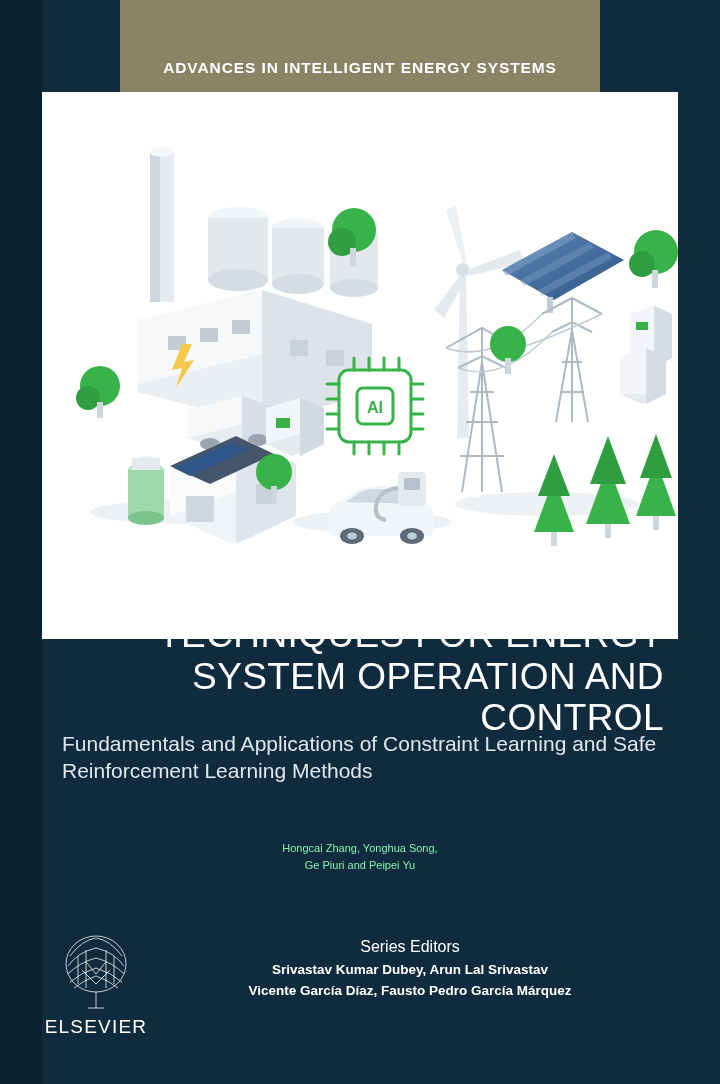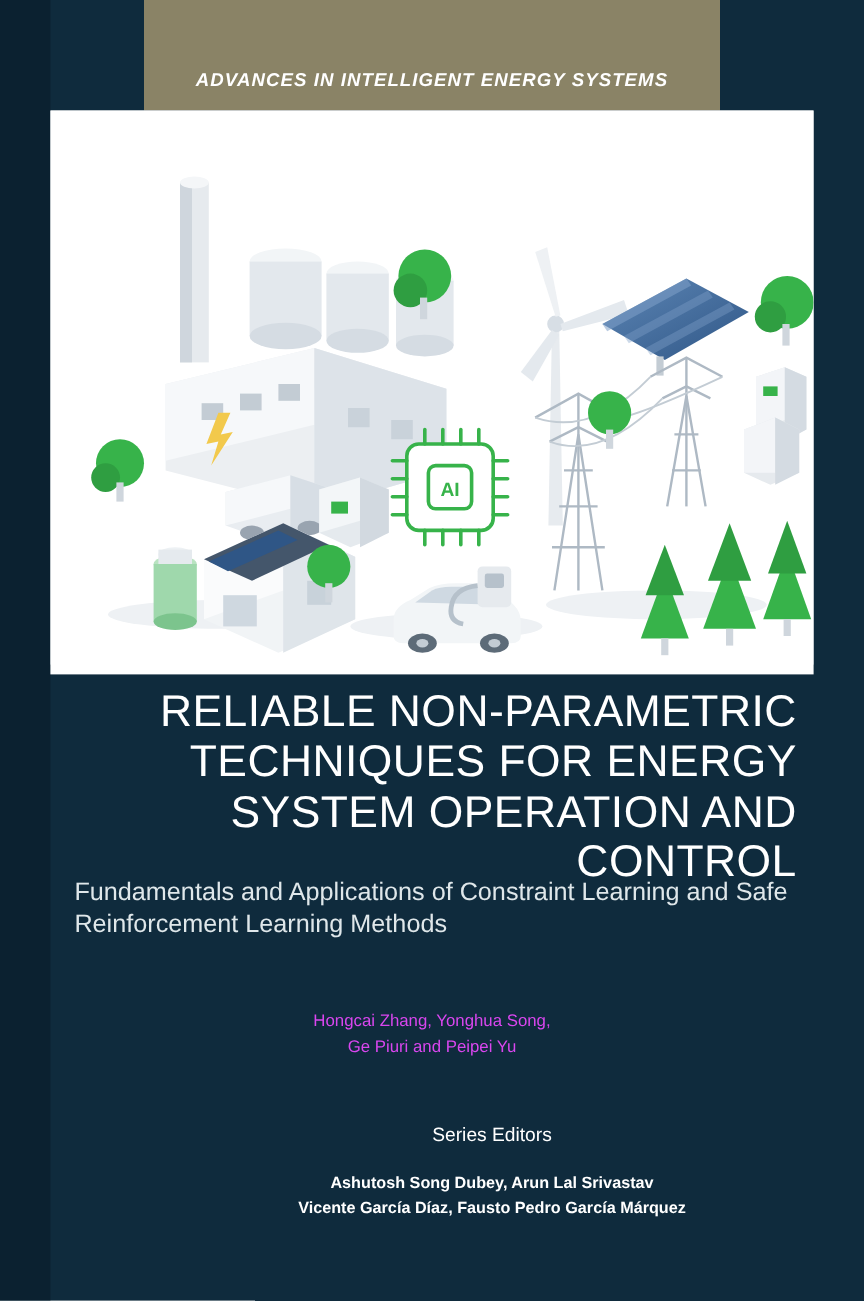--- a/index.html
+++ b/index.html
@@ -45,29 +45,28 @@
     align-items: center;
     justify-content: center;
   }
   .series-banner .label {
     color: #ffffff;
     font-size: 15.5px;
     font-weight: bold;
     letter-spacing: 0.9px;
     text-align: center;
     white-space: nowrap;
-    font-style: italic;
   }
   
   .art-panel {
     position: absolute;
     left: 42px;
     top: 92px;
     width: 636px;
-    height: 470px;
+    height: 547px;
     background: #ffffff;
   }
   .art-svg {
     display: block;
     width: 636px;
     height: 462px;
   }
   
   .title-block {
     position: absolute;
@@ -97,36 +96,36 @@
     line-height: 1.3;
     padding: 0 20px;
     box-sizing: border-box;
   }
   .authors {
     position: absolute;
     left: 42px;
     top: 840px;
     width: 636px;
     text-align: center;
-    color: #d946ef;
-    font-size: 14px;
+    color: #86efac;
+    font-size: 11px;
     line-height: 1.55;
   }
   
   .series-editors {
     position: absolute;
     left: 150px;
     top: 938px;
     width: 520px;
     text-align: center;
     color: #ffffff;
   }
   .series-editors .se-title {
     font-size: 16px;
-    margin-bottom: 20px;
+    margin-bottom: 4px;
   }
   .series-editors .se-name {
     font-size: 13.5px;
     font-weight: bold;
     line-height: 1.52;
   }
   
   .logo {
     position: absolute;
     left: 40px;
@@ -370,18 +369,35 @@
 
   <div class="subtitle">Fundamentals and Applications of Constraint Learning and Safe Reinforcement Learning Methods</div>
 
   <div class="authors">
     <div>Hongcai Zhang, Yonghua Song,</div>
     <div>Ge Piuri and Peipei Yu</div>
   </div>
 
   <div class="series-editors">
     <div class="se-title">Series Editors</div>
-    <div class="se-name">Ashutosh Song Dubey, Arun Lal Srivastav</div>
+    <div class="se-name">Srivastav Kumar Dubey, Arun Lal Srivastav</div>
     <div class="se-name">Vicente García Díaz, Fausto Pedro García Márquez</div>
   </div>
 
+  <div class="logo">
+    <svg class="mark" viewBox="0 0 96 82">
+      <g stroke="#ffffff" stroke-width="0.8" fill="none" opacity="0.95">
+        <ellipse cx="48" cy="34" rx="30" ry="28"></ellipse>
+        <path d="M48 62 L48 78"></path>
+        <path d="M48 54 L34 40 M48 54 L62 40 M48 44 L38 32 M48 44 L58 32"></path>
+        <path d="M22 26 Q34 10 48 8 Q62 10 74 26"></path>
+        <path d="M20 36 Q30 22 48 18 Q66 22 76 36"></path>
+        <path d="M20 44 Q32 32 48 28 Q64 32 76 44"></path>
+        <path d="M22 52 Q34 42 48 38 Q62 42 74 52"></path>
+        <path d="M26 58 Q36 50 48 46 Q60 50 70 58"></path>
+        <path d="M30 26 L30 54 M38 20 L38 58 M58 20 L58 58 M66 26 L66 54"></path>
+        <path d="M40 78 L56 78"></path>
+      </g>
+    </svg>
+    <span class="wordmark">ELSEVIER</span>
+  </div>
 
 </div>
 
 </body></html>

